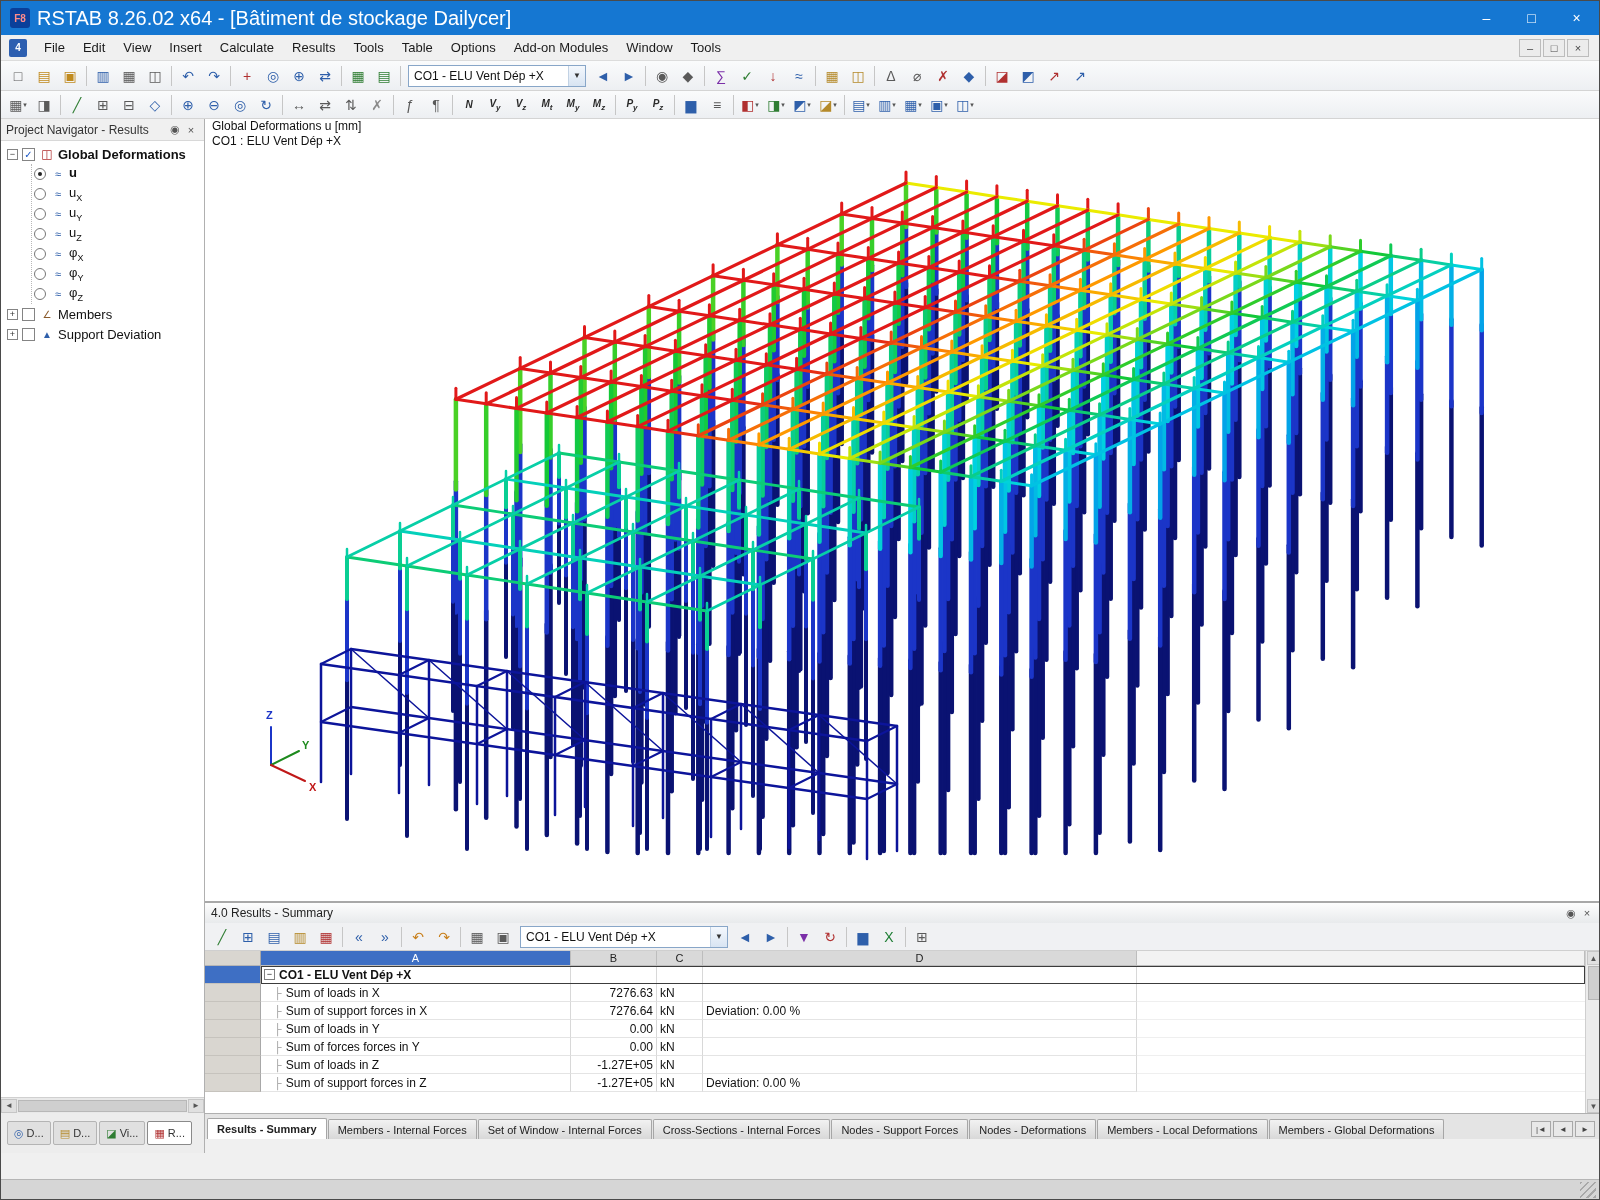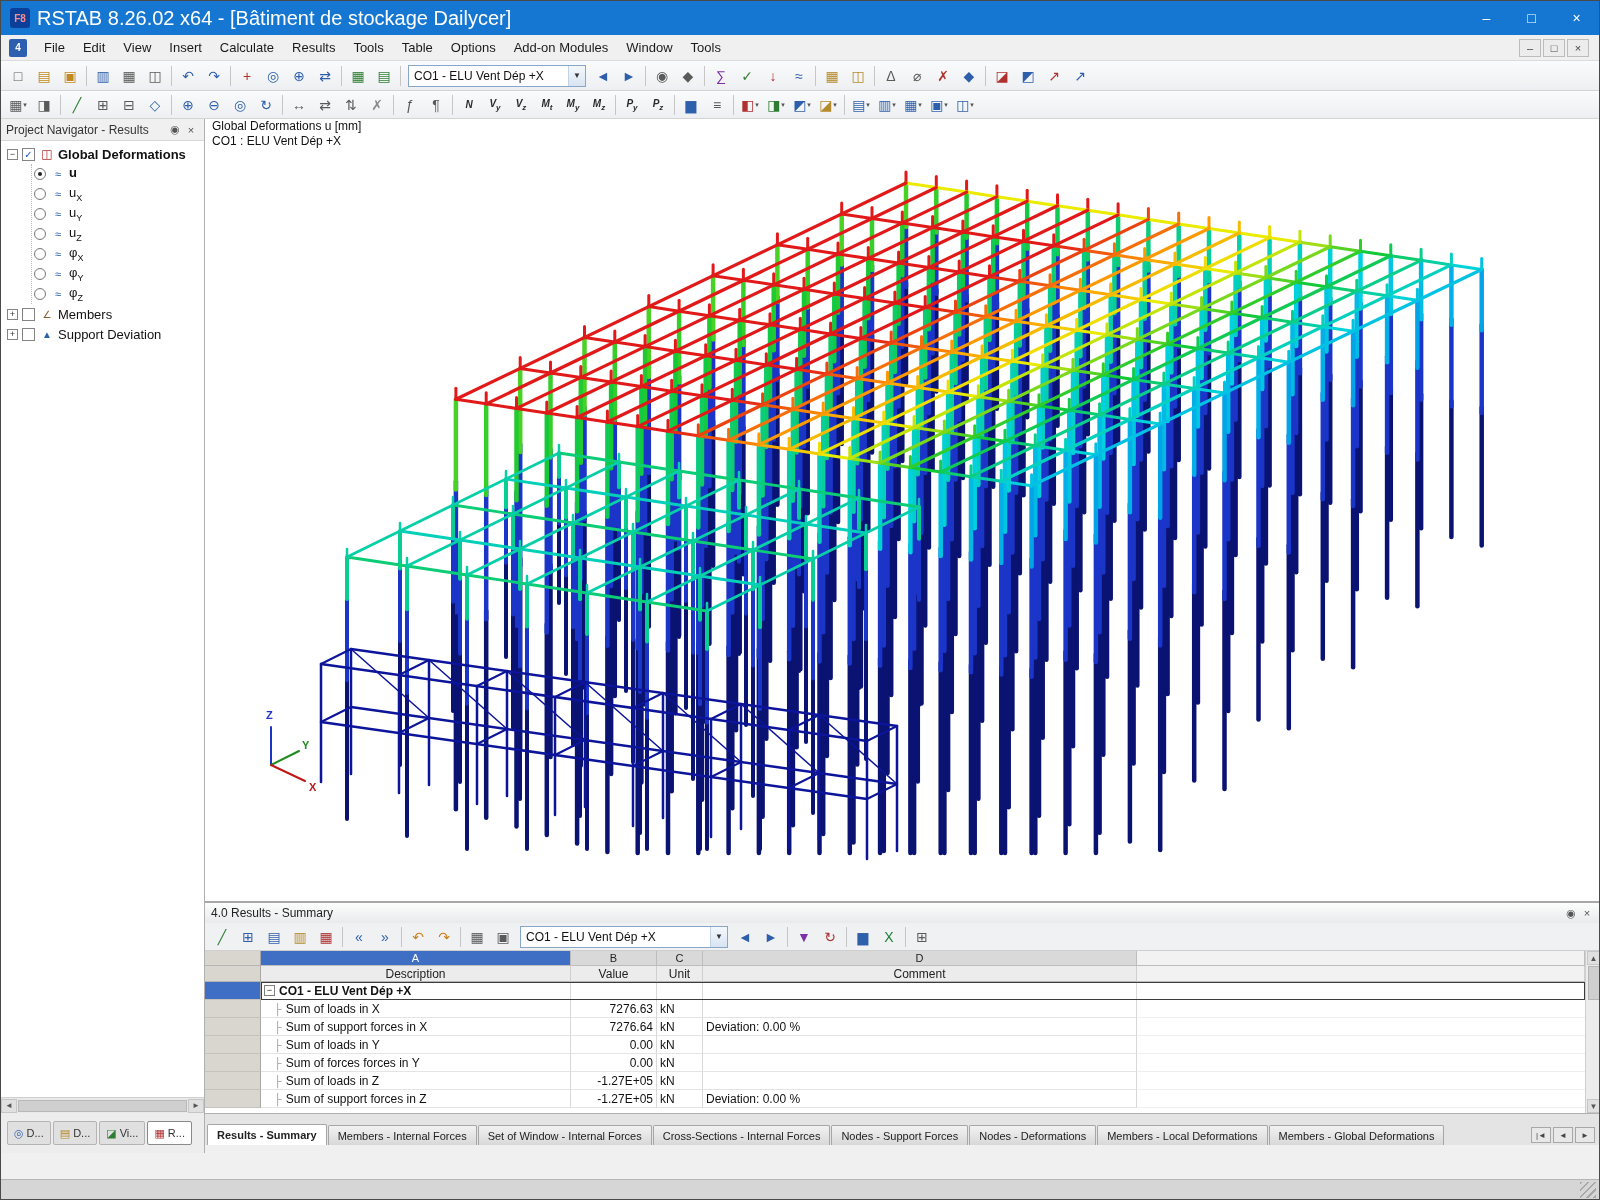--- a/index.html
+++ b/index.html
@@ -78,21 +78,21 @@
 .cell.c2{width:46px;flex:none;}
 .cell.c3{width:434px;flex:none;}
 .rtail{flex:1;border-bottom:1px solid #efefef;}
 .trow.group{font-weight:bold;}
 .trow.group .rowbox{outline:1px solid #3c3c3c;outline-offset:-1px;}
 .minusbox{width:11px;height:11px;border:1px solid #808080;font-size:9px;line-height:9px;display:flex;align-items:center;justify-content:center;margin-right:4px;background:#fff;font-weight:normal;flex:none;}
 .treeglyph{color:#9a9a9a;font-size:11px;margin:0 4px 0 10px;}
 #res-vscroll{position:absolute;right:0;top:48px;width:16px;bottom:0;background:#ececec;border-left:1px solid #cfcfcf;display:flex;flex-direction:column;align-items:center;}
 #res-vthumb{width:12px;height:34px;background:#cfcfcf;border:1px solid #b5b5b5;margin-top:1px;}
 
-#tabrow{position:absolute;left:204px;top:1112px;width:1396px;height:32px;background:#e4e4e4;border-top:1px solid #b0b0b0;display:flex;align-items:flex-end;padding-left:2px;gap:27px;}
+#tabrow{position:absolute;left:204px;top:1112px;width:1396px;height:26px;background:#e4e4e4;border-top:1px solid #b0b0b0;display:flex;align-items:flex-end;padding-left:2px;gap:27px;}
 .btab{height:20px;display:flex;align-items:center;padding:0 9px;font-size:11px;color:#222;background:linear-gradient(#f2f2f2,#d8d8d8);border:1px solid #a6a6a6;border-bottom:none;border-radius:2px 2px 0 0;margin-right:1px;white-space:nowrap;}
 .btab.active{background:#fff;font-weight:bold;height:21px;}
 #tab-nav{margin-left:auto;display:flex;align-items:center;margin-right:6px;margin-bottom:2px;}
 .tnav-btn{min-width:20px;height:16px;border:1px solid #a8a8a8;background:#e8e8e8;display:flex;align-items:center;justify-content:center;font-size:8px;color:#444;margin-left:2px;padding:0 2px;}
 
 #navtabs{position:absolute;left:0;top:1112px;width:204px;height:40px;background:#ededed;border-right:1px solid #b0b0b0;display:flex;align-items:center;padding-left:6px;}
 .ntab{height:24px;display:flex;align-items:center;padding:0 6px;font-size:11px;border:1px solid #b4b4b4;background:#e0e0e0;margin-right:2px;border-radius:2px;color:#333;white-space:nowrap;}
 .ntab.active{background:#fff;border-color:#8a8a8a;}
 .ntab-icon{margin-right:3px;font-size:11px;}
 
@@ -1585,30 +1585,20 @@
       <div class="hdr-row">
         <div class="gut-h" style="height:15px;"></div>
         <div id="letter-cells" style="display:flex;">
             <div class="colL w0 selcol">A</div>
             <div class="colL w1">B</div>
             <div class="colL w2">C</div>
             <div class="colL w3">D</div>
           </div>
         <div class="colL wtail" style="height:15px;"></div>
       </div>
-      <div class="hdr-row">
-        <div class="gut-h" style="height:16px;"></div>
-        <div id="header-cells" style="display:flex;">
-            <div class="colH w0">Description</div>
-            <div class="colH w1">Value</div>
-            <div class="colH w2">Unit</div>
-            <div class="colH w3">Comment</div>
-          </div>
-        <div class="colH wtail" style="height:16px;"></div>
-      </div>
       <div id="results-body">
           <div class="trow group">
             <div class="gut sel"></div>
             <div class="rowbox">
               <div class="cell c0">
                 <span class="minusbox">−</span>
                 <span>CO1 - ELU Vent Dép +X</span>
               </div>
               <div class="cell c1"></div>
               <div class="cell c2"></div>

